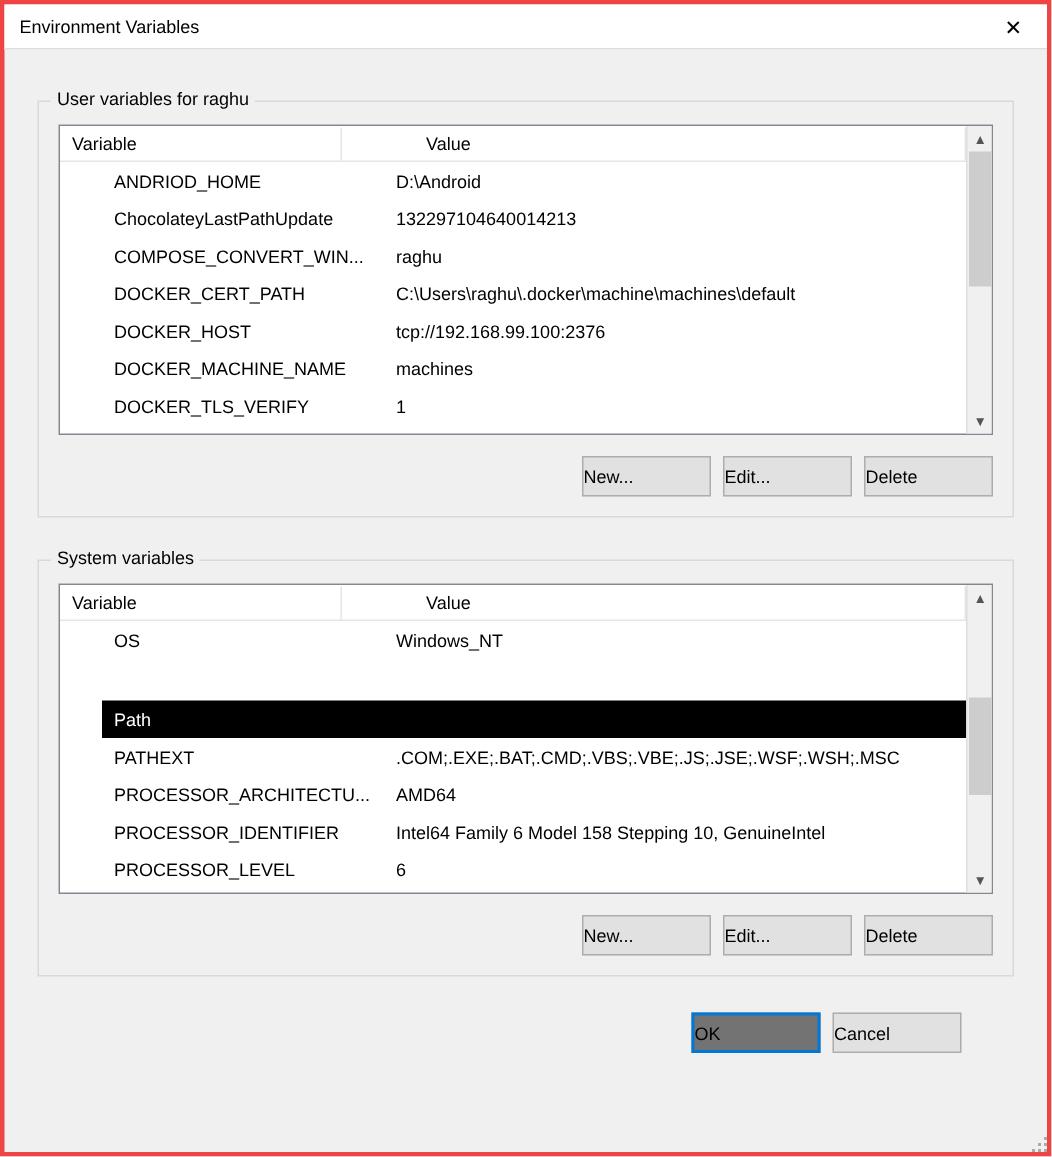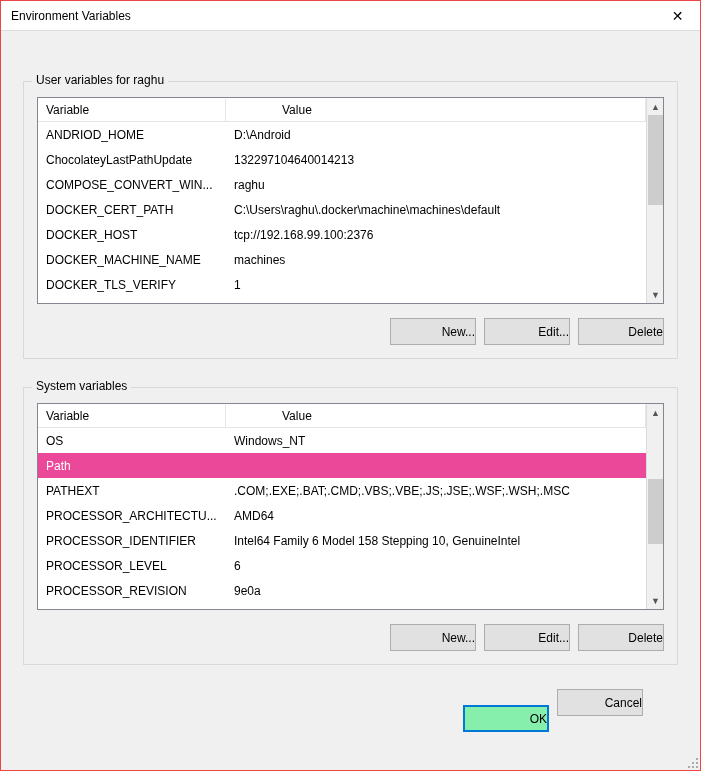--- a/index.html
+++ b/index.html
@@ -9,21 +9,21 @@
   background: #f0f0f0;
   width: 701px;
   height: 771px;
   overflow: hidden;
   position: relative;
 }
 .window {
   width: 701px;
   height: 771px;
   background: #f0f0f0;
-  border: 1px solid #ef4444;
+  border: 3px solid #ef4444;
 }
 .titlebar {
   height: 30px;
   background: #fff;
   border-bottom: 1px solid #ddd;
   display: flex;
   align-items: center;
   justify-content: space-between;
   padding-left: 10px;
 }
@@ -39,21 +39,21 @@
   justify-content: center;
   font-size: 14px;
   color: #000;
 }
 .content {
   padding: 18px 22px 10px 22px;
 }
 .group {
   border: 1px solid #d9d9d9;
   position: relative;
-  margin-top: 32px;
+  margin-top: 16px;
   padding: 15px 13px 13px 13px;
 }
 .group-label {
   position: absolute;
   top: -9px;
   left: 8px;
   background: #f0f0f0;
   padding: 0 4px;
   font-size: 12px;
   color: #000;
@@ -81,29 +81,31 @@
   font-size: 12px;
   color: #000;
   border-right: 1px solid #e5e5e5;
   white-space: nowrap;
   overflow: hidden;
 }
 .col-var { width: 188px; }
 .col-val { flex: 1; }
 .rows {
   overflow: hidden;
+  padding-left: 28px;
 }
 .row {
   display: flex;
   height: 25px;
   align-items: center;
 }
 .row.selected {
-  background: #ec4899;
+  background: #000000;
   color: #fff;
+  margin-top: 28px;
 }
 .cell {
   padding: 0 8px;
   font-size: 12px;
   white-space: nowrap;
   overflow: hidden;
   text-overflow: ellipsis;
 }
 .cell.var { width: 188px; }
 .cell.val { flex: 1; }
@@ -138,27 +140,26 @@
   gap: 8px;
   margin-top: 14px;
 }
 .btn {
   width: 86px;
   height: 27px;
   background: #e1e1e1;
   border: 1px solid #adadad;
   font-size: 12px;
   font-family: inherit;
-  text-align: right;
+  text-align: left;
   cursor: default;
 }
 .btn.primary {
   border: 2px solid #0078d7;
-  background: #86efac;
-  margin-top: 16px;
+  background: #737373;
 }
 .footer {
   display: flex;
   justify-content: flex-end;
   gap: 8px;
   padding: 24px 35px 0 0;
 }
 .resize-grip {
   position: absolute;
   right: 3px;

